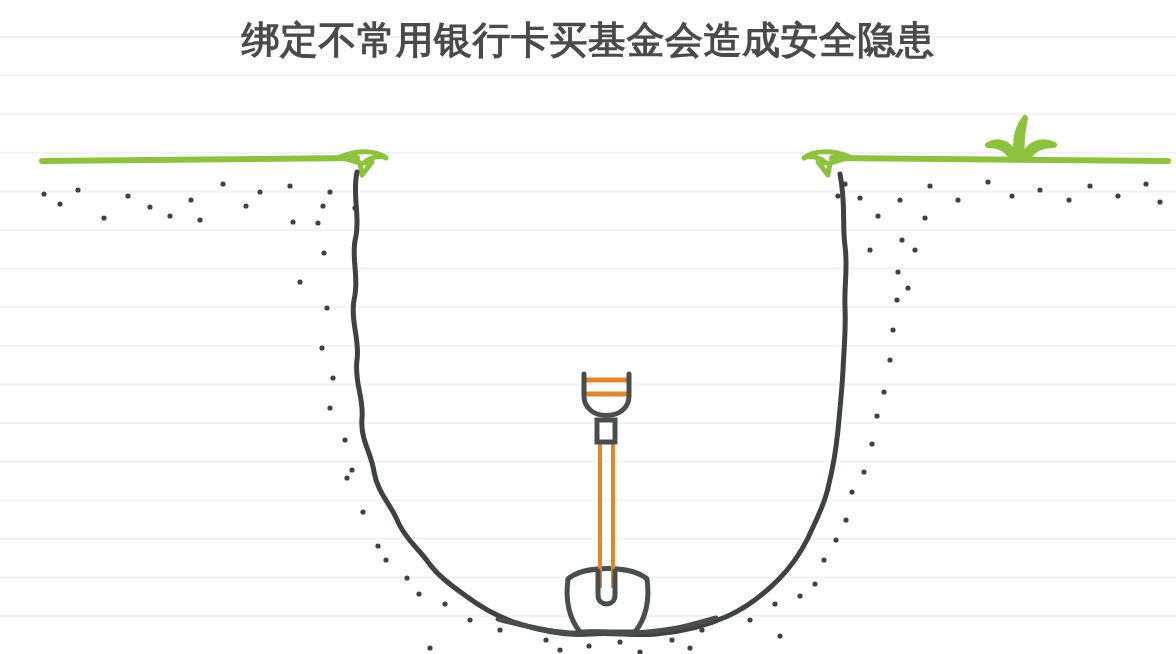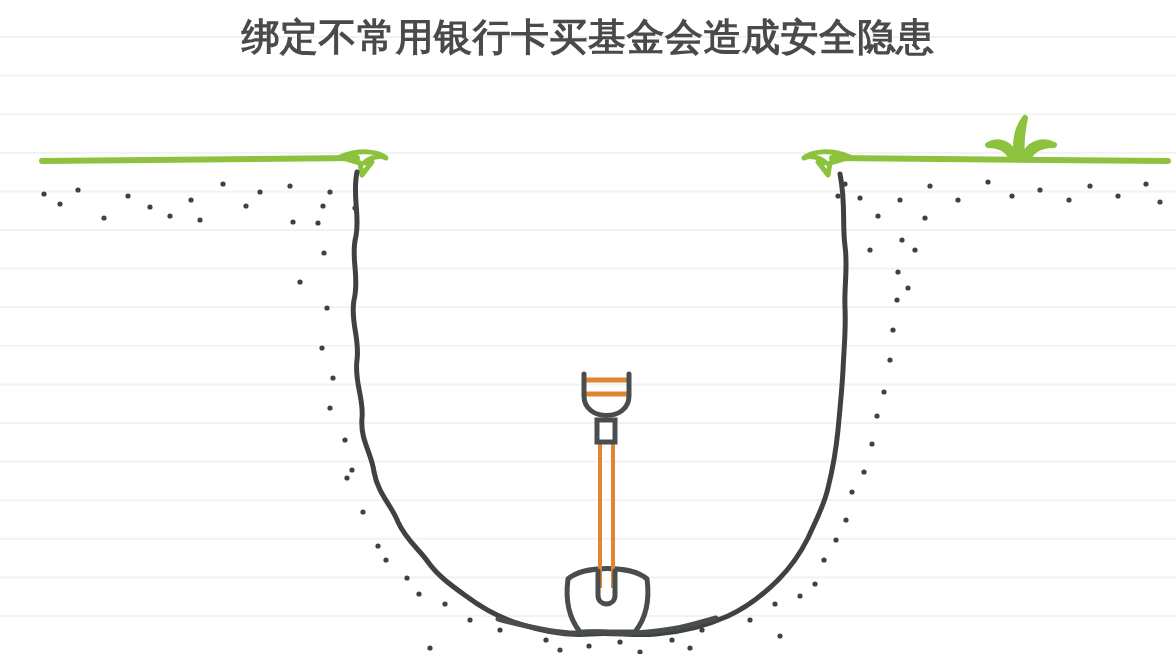--- a/index.html
+++ b/index.html
@@ -29,21 +29,21 @@
     left: 0;
     top: 16px;
     width: 1176px;
     text-align: center;
     font-size: 38px;
     font-weight: bold;
     color: #4a4a4a;
     letter-spacing: 0.5px;
     line-height: 48px;
     z-index: 5;
-    font-family: Liberation Mono, monospace;
+    font-family: Liberation Sans, sans-serif;
     white-space: nowrap;
   }
 </style>
 </head>
 <body style="background: rgb(255, 255, 255);">
 
 <div id="stage" style="background: rgb(255, 255, 255);">
 
   <svg id="gridlines" viewBox="0 0 1176 654" preserveAspectRatio="none" aria-hidden="true">
       <line x1="0" x2="1176" y1="37" y2="37" stroke="#f2f2f2" stroke-width="2"></line>

